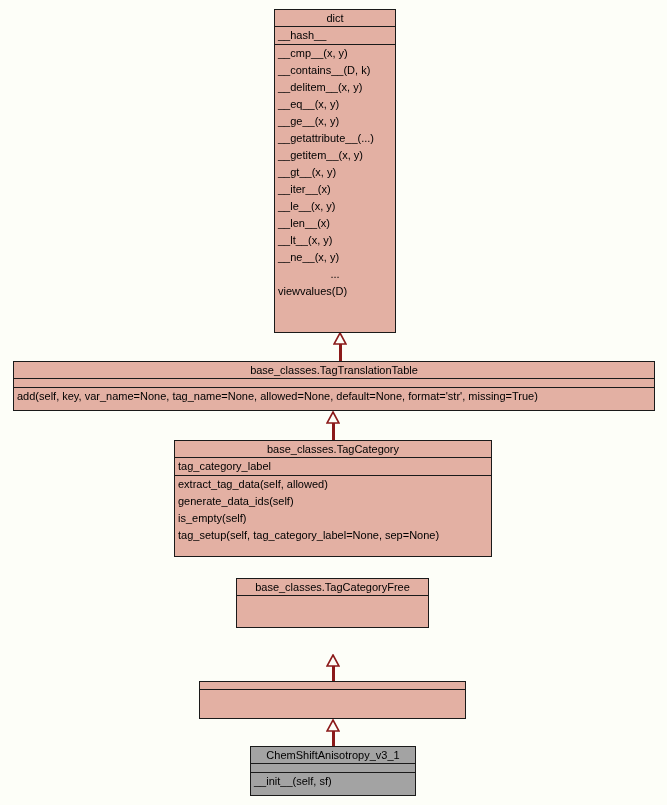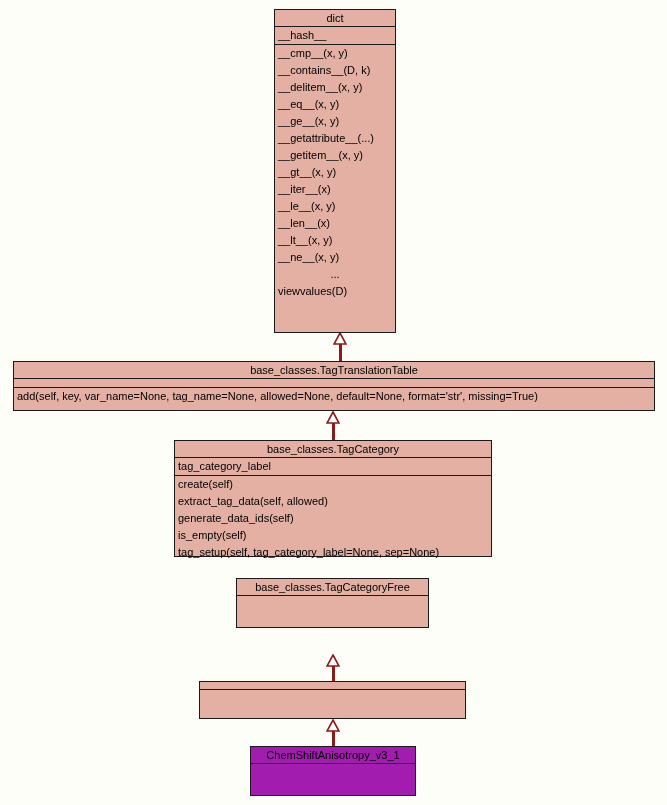--- a/index.html
+++ b/index.html
@@ -22,21 +22,21 @@
 
   
   .uml-class {
     position: absolute;
     box-sizing: border-box;
     border: 1px solid #1a1a1a;
     background: #e3b0a3;
     z-index: 3;
   }
   .uml-class.light {
-    background: #a21caf;
+    background: #a3a3a3;
   }
 
   .compartment {
     box-sizing: border-box;
     border-bottom: 1px solid #1a1a1a;
   }
   .compartment:last-child {
     border-bottom: none;
   }
 
@@ -176,21 +176,20 @@
   </div>
 
   <div class="uml-class" style="left:174px; top:440px; width:318px; height:117px;">
     <div class="compartment">
       <div class="cls-title">base_classes.TagCategory</div>
     </div>
     <div class="compartment">
       <div class="attr-row">tag_category_label</div>
     </div>
     <div class="compartment">
-      <div class="op-row">create(self)</div>
       <div class="op-row">extract_tag_data(self, allowed)</div>
       <div class="op-row">generate_data_ids(self)</div>
       <div class="op-row">is_empty(self)</div>
       <div class="op-row">tag_setup(self, tag_category_label=None, sep=None)</div>
     </div>
   </div>
 
   <div class="uml-class" style="left:236px; top:578px; width:193px; height:50px;">
     <div class="compartment">
       <div class="cls-title">base_classes.TagCategoryFree</div>
@@ -201,15 +200,18 @@
   <div class="uml-class" style="left:199px; top:681px; width:267px; height:38px;">
     <div class="compartment empty-sm"></div>
     <div class="compartment empty-sm"></div>
   </div>
 
   <div class="uml-class light" style="left:250px; top:746px; width:166px; height:50px;">
     <div class="compartment">
       <div class="cls-title">ChemShiftAnisotropy_v3_1</div>
     </div>
     <div class="compartment empty"></div>
+    <div class="compartment">
+      <div class="op-row">__init__(self, sf)</div>
+    </div>
   </div>
 
 </div>
 
 </body></html>

